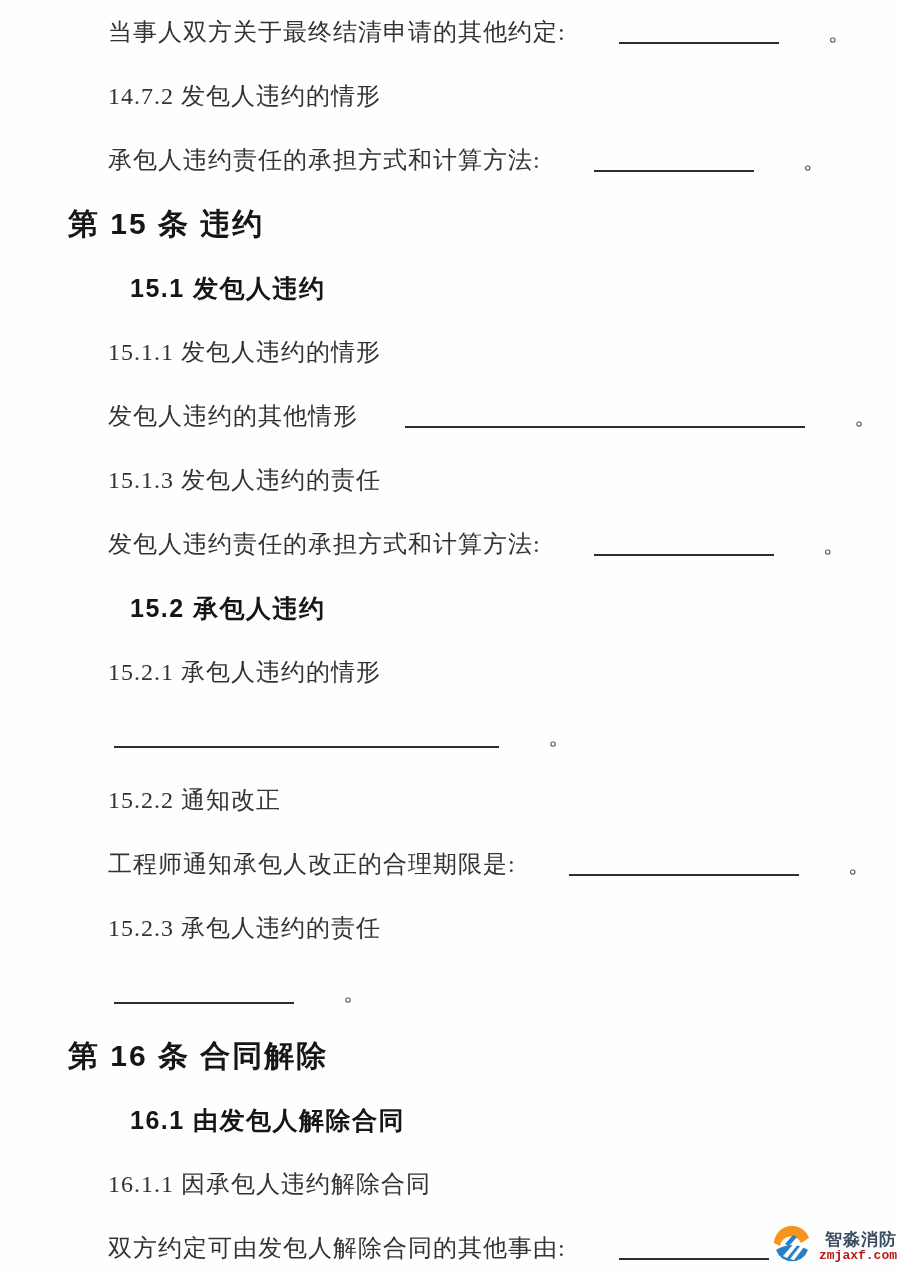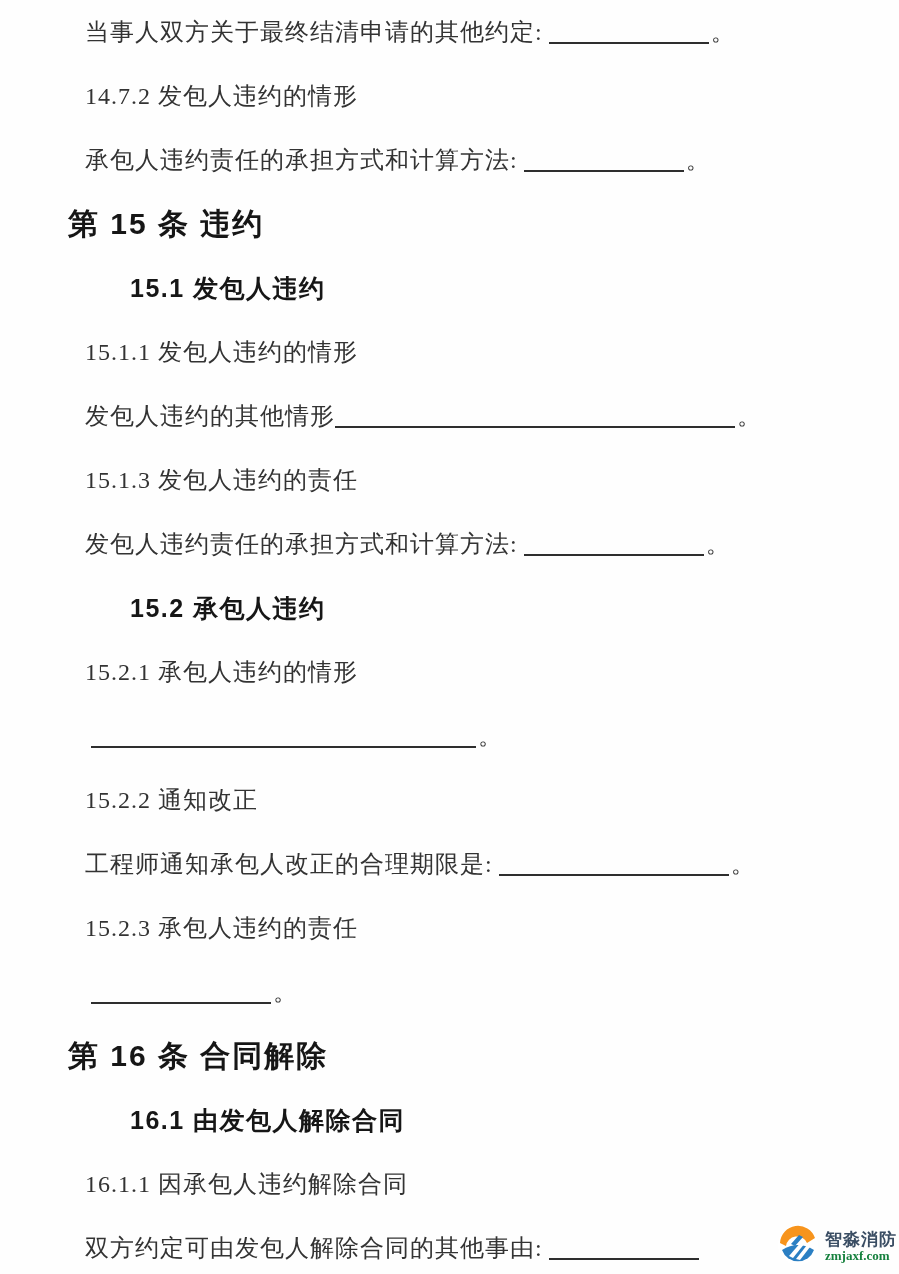--- a/index.html
+++ b/index.html
@@ -16,24 +16,25 @@
     font-family: "Liberation Serif", "DejaVu Serif", serif;
     color: #2b2b2b;
   }
   .line {
     display: flex;
     align-items: center;
     height: 64px;
     white-space: nowrap;
   }
   .line.body {
-    padding-left: 85px;
+    padding-left: 108px;
     font-size: 24px;
     letter-spacing: 1px;
     color: #333333;
+    gap: 47px;
   }
   .line.h1 {
     padding-left: 68px;
     font-family: "Liberation Sans", "DejaVu Sans", sans-serif;
     font-weight: 700;
     font-size: 30px;
     letter-spacing: 2px;
     color: #161616;
   }
   .line.h2 {
@@ -59,32 +60,33 @@
     display: flex;
     align-items: center;
     background: transparent;
   }
   #watermark .wm-text {
     display: flex;
     flex-direction: column;
     line-height: 1.05;
     margin-left: 6px;
     font-family: "Liberation Sans", "DejaVu Sans", sans-serif;
+    text-align: right;
   }
   .wm-brand {
     font-size: 17px;
     font-weight: 700;
     color: #3a4d63;
     letter-spacing: 1px;
   }
   .wm-domain {
     font-size: 13px;
     font-weight: 700;
-    color: #15803d;
-    font-family: Liberation Serif, serif;
+    color: #b91c1c;
+    font-family: Liberation Mono, monospace;
   }
 </style>
 </head>
 <body>
 
 <div id="page">
 
   <div class="line body">
     <span>当事人双方关于最终结清申请的其他约定:</span>
       <span class="blank" style="width:160px"></span>

